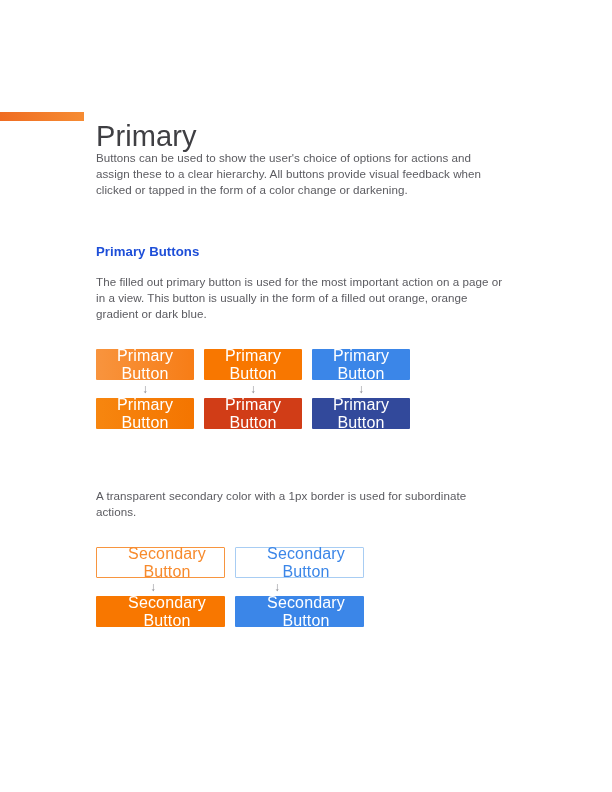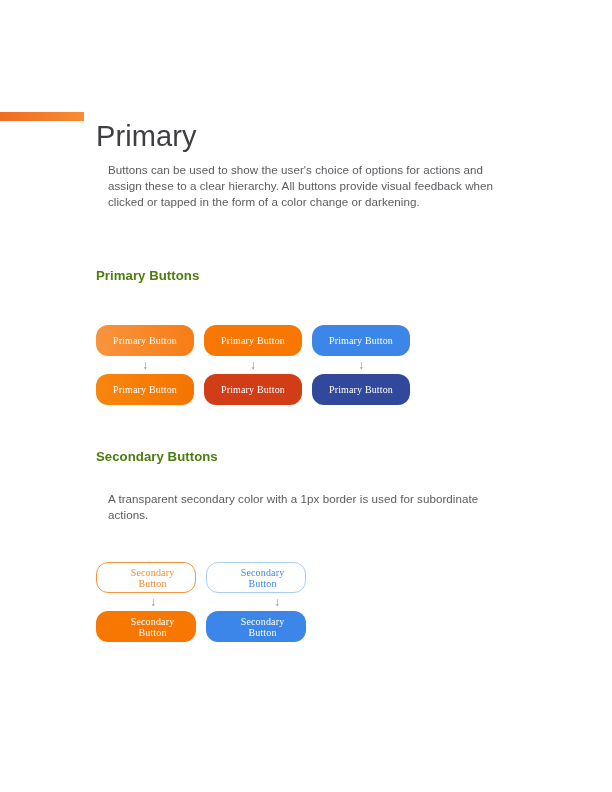--- a/index.html
+++ b/index.html
@@ -48,28 +48,28 @@
     position: absolute;
     left: 96px;
     top: 150px;
     width: 412px;
   }
 
   .paragraph {
     font-size: 11.6px;
     line-height: 16px;
     color: #5b5b60;
-    margin: 12px;
+    margin: 0;
     letter-spacing: 0.05px;
   }
 
   .section-heading {
     font-size: 13.2px;
     font-weight: bold;
-    color: #4d7c0f;
+    color: #1d4ed8;
     margin: 0;
     letter-spacing: 0.05px;
   }
 
   .spacer-intro { height: 46px; }
   .spacer-head  { height: 15px; }
   .spacer-btns  { height: 27px; }
   .spacer-sec   { height: 44px; }
 
   
@@ -79,32 +79,32 @@
   }
   .btn-row.primary-row > * + * { margin-left: 10px; }
   .btn-row.secondary-row > * + * { margin-left: 10px; }
 
   .btn {
     height: 31px;
     border: none;
     display: flex;
     align-items: center;
     justify-content: center;
-    font-family: Liberation Serif, serif;
-    font-size: 10px;
+    font-family: Liberation Sans, sans-serif;
+    font-size: 16px;
     letter-spacing: 0.15px;
     color: #ffffff;
     box-sizing: border-box;
     padding: 0 10px;
     cursor: pointer;
-    border-radius: 12px;
+    border-radius: 1px;
   }
 
   .btn-primary { width: 98px; }
-  .btn-secondary { width: 100px; padding-left: 23px; }
+  .btn-secondary { width: 129px; padding-left: 23px; }
 
   .fill-orange-gradient      { background: linear-gradient(to right, #f8943e 0%, #f77d16 100%); }
   .fill-orange-gradient-dark { background: linear-gradient(to right, #f7860f 0%, #f47500 100%); }
   .fill-orange               { background: #f87700; }
   .fill-orange-dark          { background: #d13d17; }
   .fill-blue                 { background: #3b86e8; }
   .fill-blue-dark            { background: #32499b; }
 
   .outline-orange {
     background: transparent;
@@ -146,20 +146,21 @@
   <h1 class="page-title">Primary</h1>
 
   <div class="content">
 
     <p class="paragraph">Buttons can be used to show the user's choice of options for actions and assign these to a clear hierarchy. All buttons provide visual feedback when clicked or tapped in the form of a color change or darkening.</p>
 
     <div class="spacer-intro"></div>
 
     <h2 class="section-heading">Primary Buttons</h2>
     <div class="spacer-head"></div>
+    <p class="paragraph">The filled out primary button is used for the most important action on a page or in a view. This button is usually in the form of a filled out orange, orange gradient or dark blue.</p>
 
     <div class="spacer-btns"></div>
 
     <div class="btn-row primary-row">
       <button class="btn btn-primary fill-orange-gradient">Primary Button</button>
       <button class="btn btn-primary fill-orange">Primary Button</button>
       <button class="btn btn-primary fill-blue">Primary Button</button>
     </div>
 
     <div class="arrow-row primary-row">
@@ -169,21 +170,20 @@
     </div>
 
     <div class="btn-row primary-row">
       <button class="btn btn-primary fill-orange-gradient-dark">Primary Button</button>
       <button class="btn btn-primary fill-orange-dark">Primary Button</button>
       <button class="btn btn-primary fill-blue-dark">Primary Button</button>
     </div>
 
     <div class="spacer-sec"></div>
 
-    <h2 class="section-heading">Secondary Buttons</h2>
     <div class="spacer-head"></div>
     <p class="paragraph">A transparent secondary color with a 1px border is used for subordinate actions.</p>
 
     <div class="spacer-btns"></div>
 
     <div class="btn-row secondary-row">
       <button class="btn btn-secondary outline-orange">Secondary Button</button>
       <button class="btn btn-secondary outline-blue">Secondary Button</button>
     </div>
 

